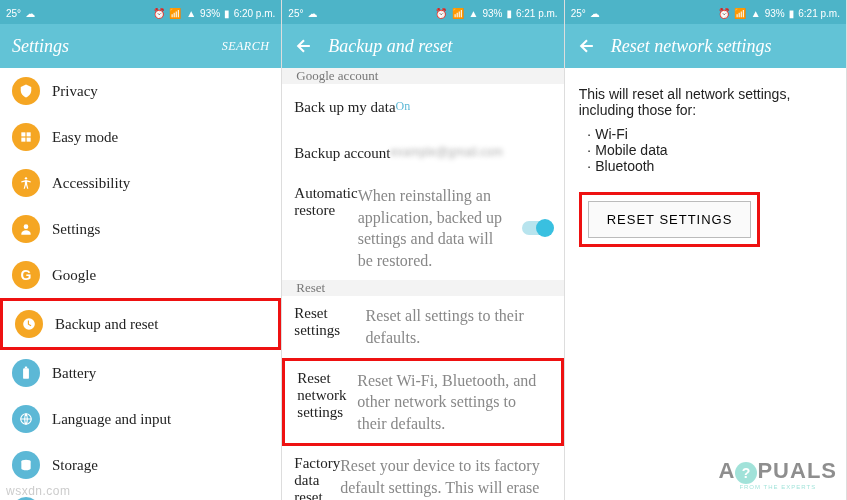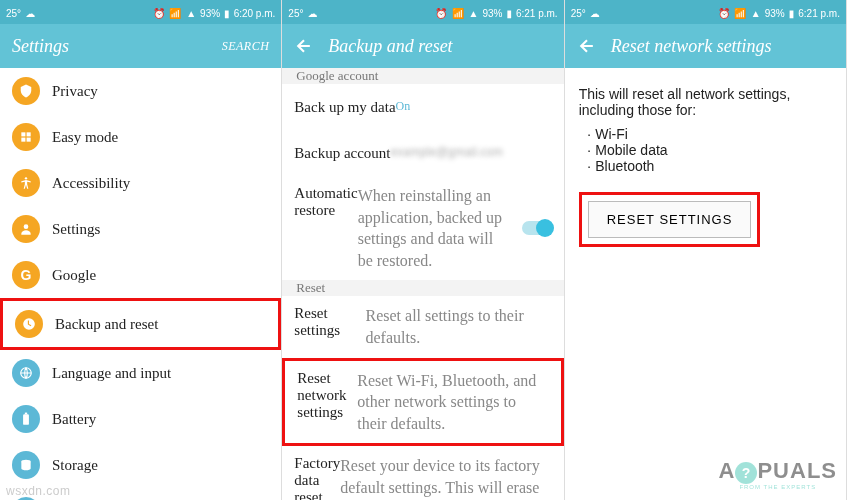--- a/index.html
+++ b/index.html
@@ -118,35 +118,35 @@
     <div class="item redbox">
       <span class="icon-circle ic-orange">
           <svg width="14" height="14" viewBox="0 0 24 24" fill="#fff">
             <path d="M12 2a10 10 0 100 20 10 10 0 000-20zm0 4v6l4 2-1 2-5-3V6h2z"></path>
           </svg>
         </span>
       <span class="item-label">Backup and reset</span>
     </div>
     <div class="item">
       <span class="icon-circle ic-blue">
+          <svg width="14" height="14" viewBox="0 0 24 24" fill="#fff">
+            <rect x="7" y="4" width="10" height="18" rx="2"></rect>
+            <rect x="10" y="1" width="4" height="3"></rect>
+          </svg>
+        </span>
+      <span class="item-label">Battery</span>
+    </div>
+    <div class="item">
+      <span class="icon-circle ic-blue">
           <svg width="14" height="14" viewBox="0 0 24 24" fill="none" stroke="#fff" stroke-width="2">
             <circle cx="12" cy="12" r="9"></circle>
             <path d="M3 12h18M12 3c3 3 3 15 0 18M12 3c-3 3-3 15 0 18"></path>
           </svg>
         </span>
       <span class="item-label">Language and input</span>
-    </div>
-    <div class="item">
-      <span class="icon-circle ic-blue">
-          <svg width="14" height="14" viewBox="0 0 24 24" fill="#fff">
-            <rect x="7" y="4" width="10" height="18" rx="2"></rect>
-            <rect x="10" y="1" width="4" height="3"></rect>
-          </svg>
-        </span>
-      <span class="item-label">Battery</span>
     </div>
     <div class="item">
       <span class="icon-circle ic-blue">
           <svg width="14" height="14" viewBox="0 0 24 24" fill="#fff">
             <ellipse cx="12" cy="6" rx="8" ry="3"></ellipse>
             <path d="M4 6v12c0 2 4 3 8 3s8-1 8-3V6"></path>
           </svg>
         </span>
       <span class="item-label">Storage</span>
     </div>

